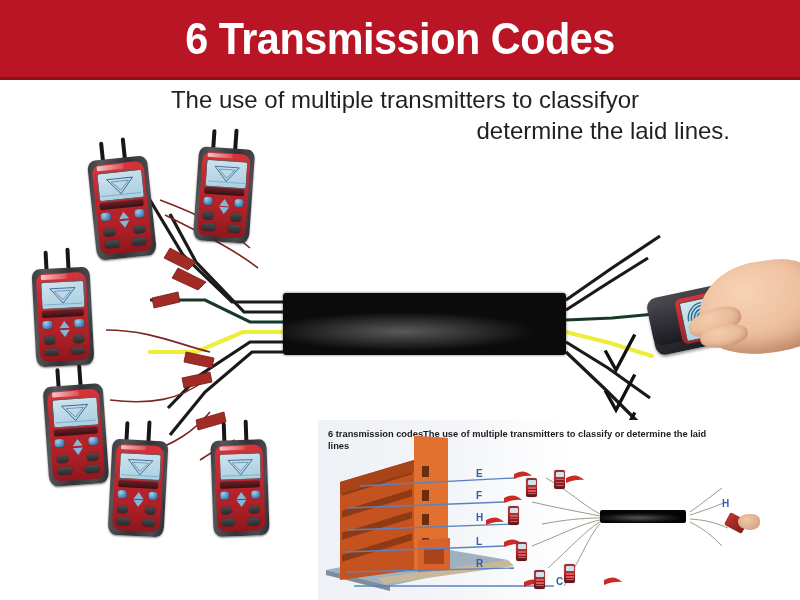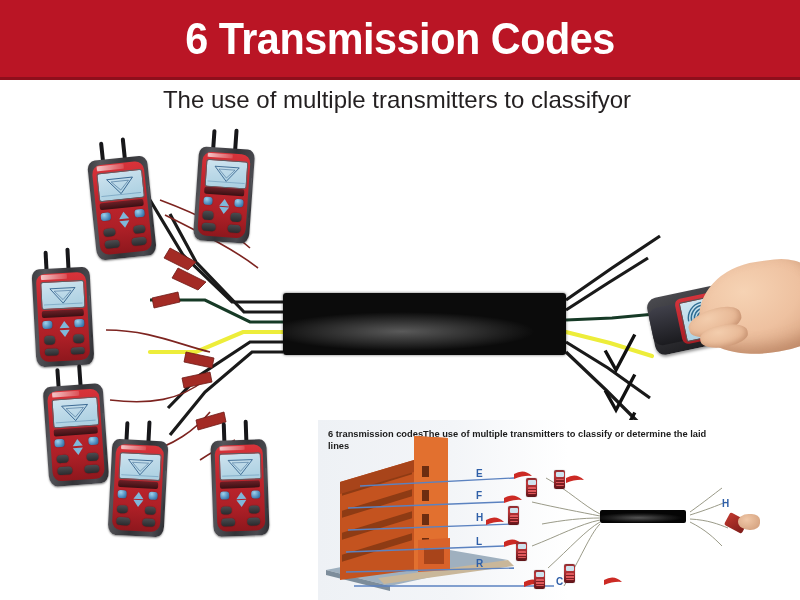--- a/index.html
+++ b/index.html
@@ -22,21 +22,21 @@
     position:absolute;left:0;top:0;width:800px;height:77px;
     display:flex;align-items:center;justify-content:center;
     color:#ffffff;
     font-family:"Liberation Sans", sans-serif;
     font-weight:bold;
     font-size:44px;
     letter-spacing:-0.5px;
     transform:scaleX(0.94);
   }
   .subtitle{
-    position:absolute;left:52px;top:84px;width:690px;
+    position:absolute;left:60px;top:84px;width:690px;
     text-align:center;
     color:#231f20;
     font-size:24px;
     line-height:31px;
     font-family:"Liberation Sans", sans-serif;
   }
   .subtitle .l2{display:block;text-align:right;padding-right:20px;}
 
   
   .bundle{
@@ -196,20 +196,21 @@
 <body>
 
 <div id="stage">
 
   <div class="header-band">
     <div class="header-title">6 Transmission Codes</div>
   </div>
 
   <div class="subtitle">
     <span>The use of multiple transmitters to classifyor</span>
+    <span class="l2">determine the laid lines.</span>
   </div>
 
   <svg class="wires" viewBox="0 0 800 600">
 
     <path d="M283 302 L232 302 L183 255 L150 200" stroke="#1a1a1a" stroke-width="3.2" fill="none"></path>
     <path d="M283 312 L244 312 L196 262 L170 214" stroke="#1a1a1a" stroke-width="3.2" fill="none"></path>
     <path d="M283 322 L250 322 L205 300 L150 300" stroke="#163a26" stroke-width="3.2" fill="none"></path>
     <path d="M283 332 L243 332 L196 352 L150 352" stroke="#eded3a" stroke-width="4.2" fill="none" stroke-linecap="round"></path>
     <path d="M283 342 L250 342 L200 375 L168 408" stroke="#1a1a1a" stroke-width="3.2" fill="none"></path>
     <path d="M283 352 L252 352 L205 392 L170 435" stroke="#1a1a1a" stroke-width="3.2" fill="none"></path>

